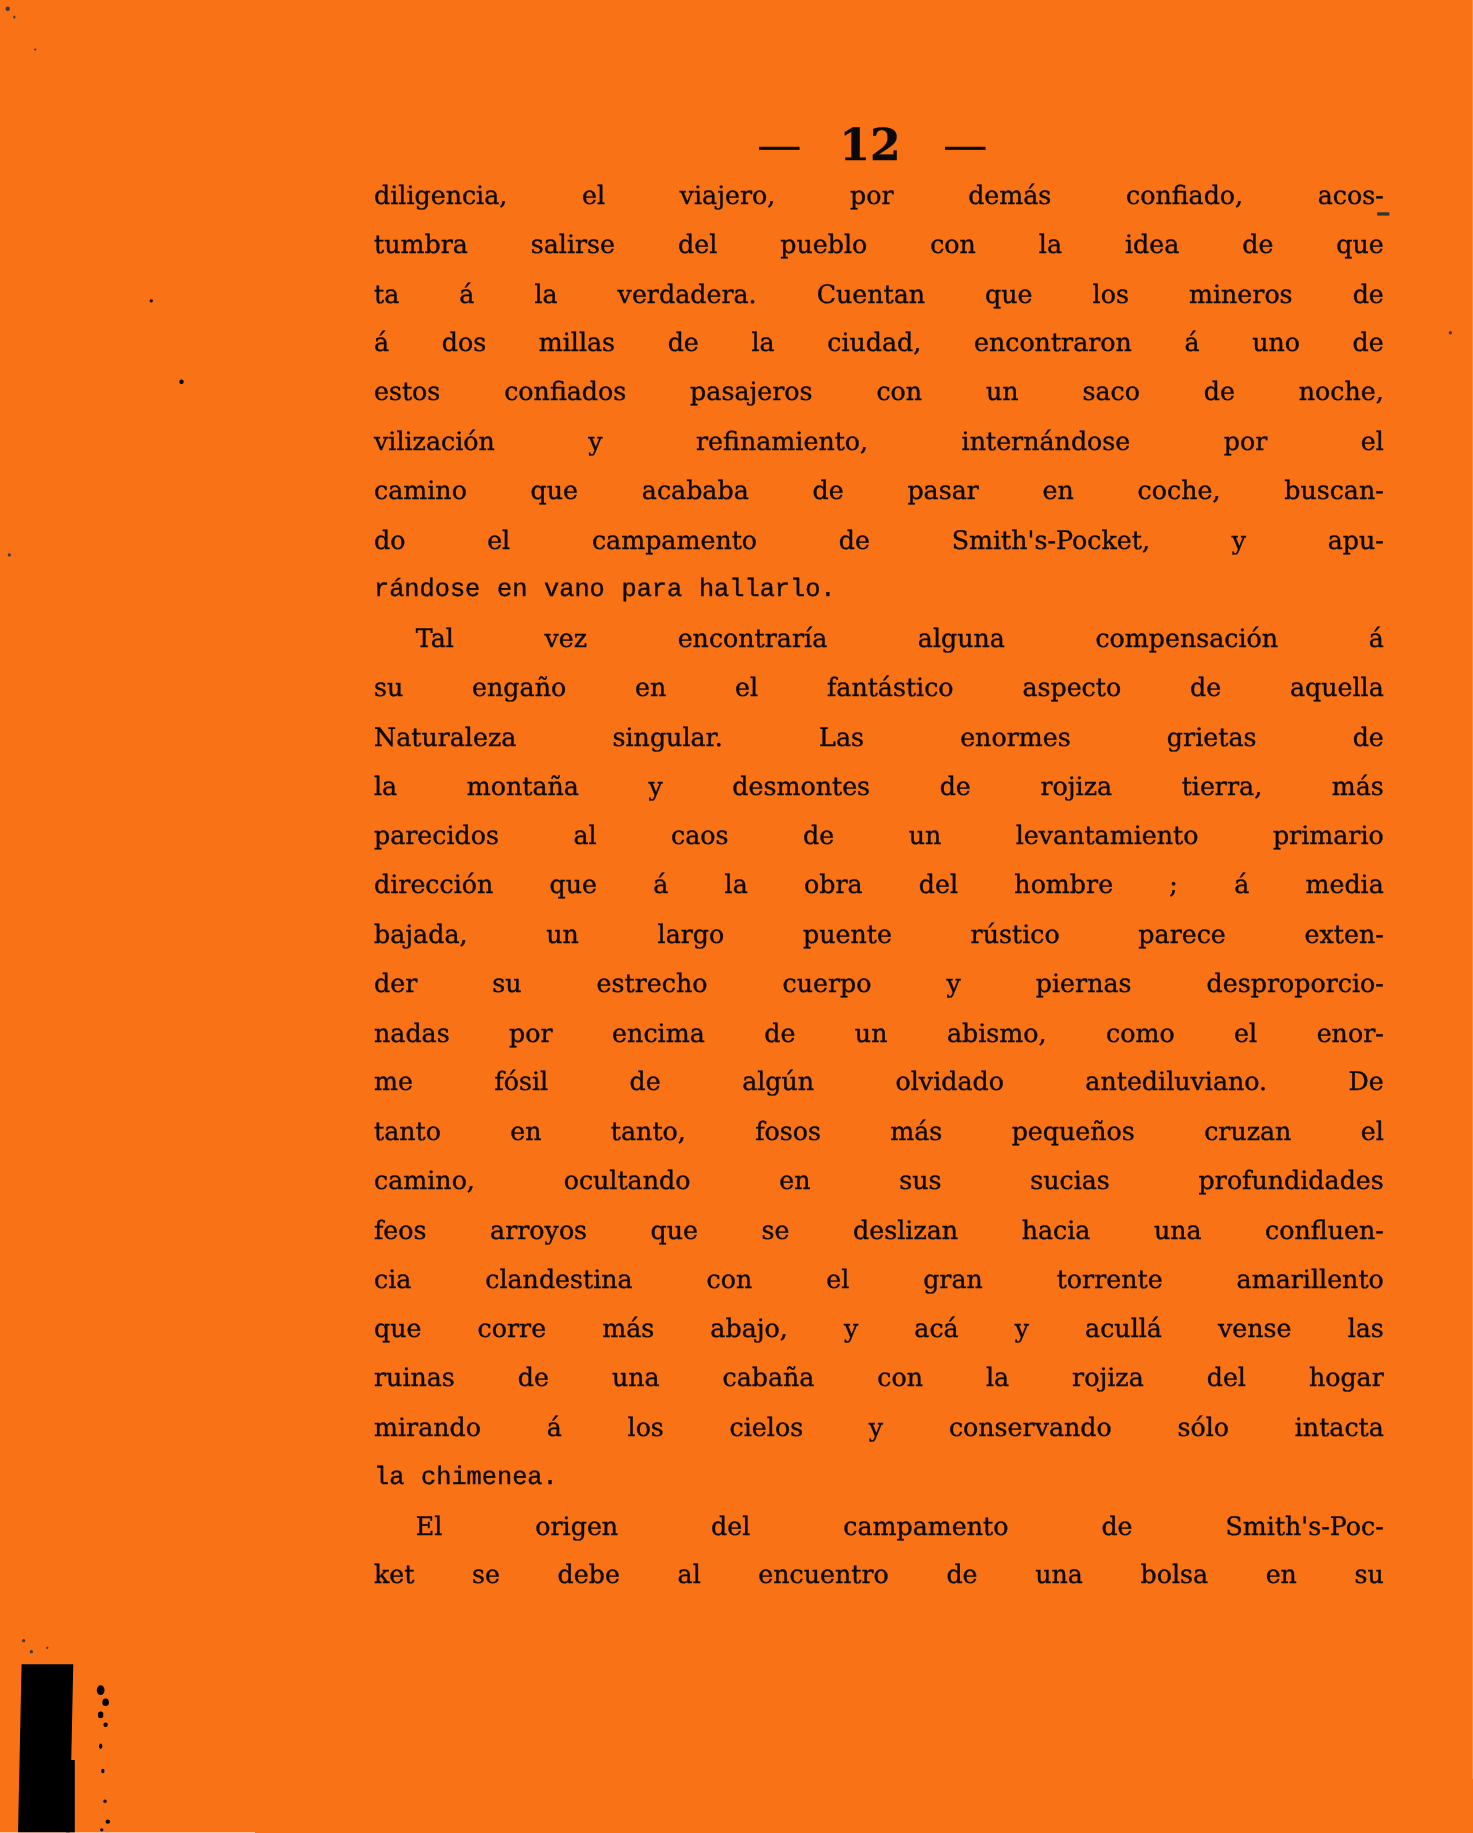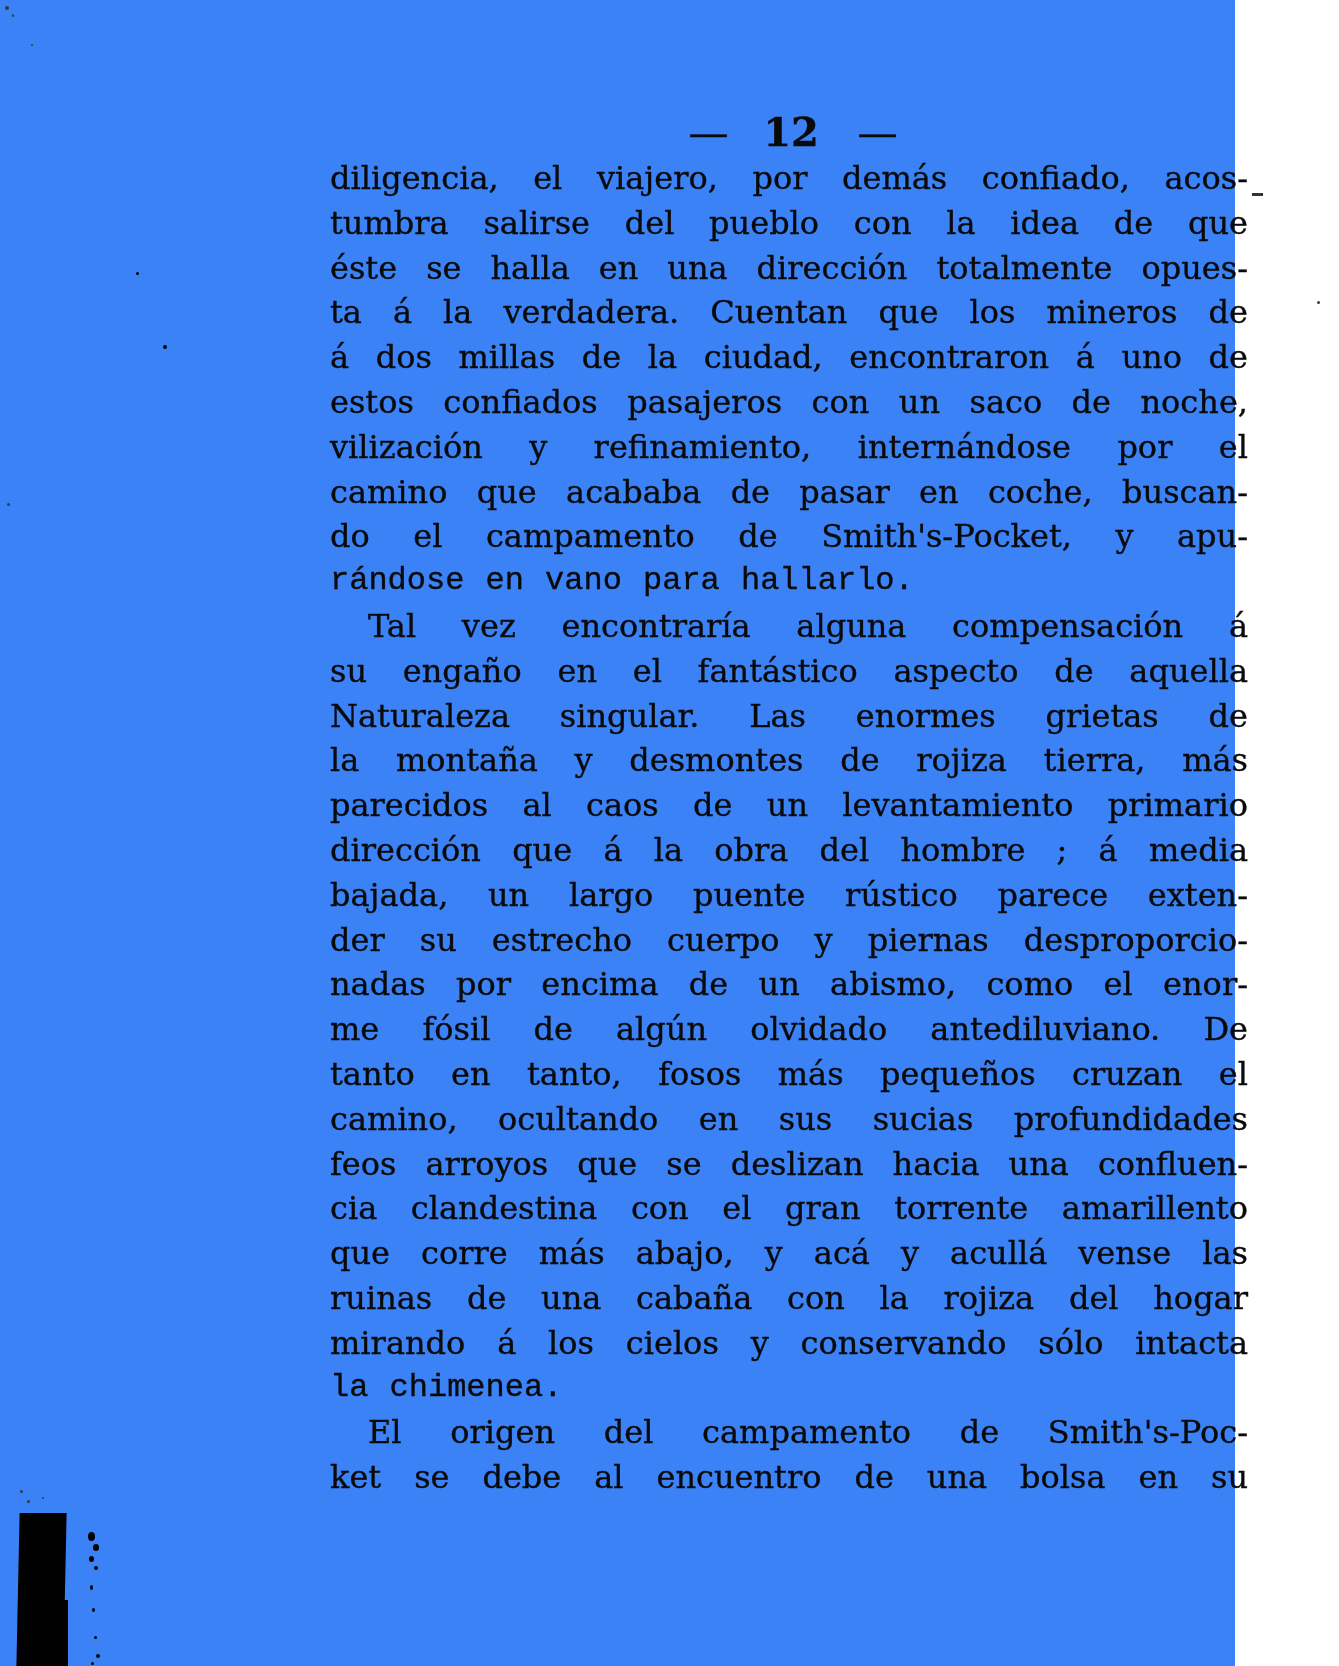--- a/index.html
+++ b/index.html
@@ -3,42 +3,42 @@
 <meta charset="utf-8">
 <style>
   html, body {
     margin: 0; padding: 0;
     width: 1339px; height: 1666px;
     background: #ffffff;
     overflow: hidden;
   }
   .page {
     position: relative;
-    width: 1235px; height: 1666px;
-    background: #3b82f6;
+    width: 1339px; height: 1666px;
+    background: #f97316;
     color: #0a0a0a;
     font-family: "DejaVu Serif", "Liberation Serif", serif;
     -webkit-text-stroke: 0.35px #0a0a0a;
   }
   .page-header {
     position: absolute;
     left: 322px; top: 108px; width: 918px;
     text-align: center;
     font-size: 40px;
     white-space: nowrap;
     transform: translateX(12px);
   }
   .page-header .dash { letter-spacing: 0; padding: 0 4px; }
   .page-header .dash-left { margin-right: 18px; }
   .page-header .dash-right { margin-left: 22px; }
   .page-header .num { font-weight: bold; }
   .page-text {
     position: absolute;
-    left: 330px; top: 156px; width: 918px;
-    font-size: 32px;
+    left: 340px; top: 156px; width: 918px;
+    font-size: 23px;
     word-spacing: 0.06em;
   }
   .line {
     height: 44.8px;
     line-height: 44.8px;
     text-align: justify;
     text-align-last: justify;
     white-space: normal;
   }
   .line.indent { padding-left: 38px; }
@@ -55,21 +55,20 @@
 
   <div class="page-header">
     <span class="dash dash-left">—</span>
     <span class="num">12</span>
     <span class="dash dash-right">—</span>
   </div>
 
   <div class="page-text">
       <div class="line">diligencia, el viajero, por demás confiado, acos-</div>
       <div class="line">tumbra salirse del pueblo con la idea de que</div>
-      <div class="line">éste se halla en una dirección totalmente opues-</div>
       <div class="line">ta á la verdadera. Cuentan que los mineros de</div>
       <div class="line">á dos millas de la ciudad, encontraron á uno de</div>
       <div class="line">estos confiados pasajeros con un saco de noche,</div>
       <div class="line">vilización y refinamiento, internándose por el</div>
       <div class="line">camino que acababa de pasar en coche, buscan-</div>
       <div class="line">do el campamento de Smith's-Pocket, y apu-</div>
       <div class="line end">rándose en vano para hallarlo.</div>
       <div class="line indent">Tal vez encontraría alguna compensación á</div>
       <div class="line">su engaño en el fantástico aspecto de aquella</div>
       <div class="line">Naturaleza singular. Las enormes grietas de</div>

